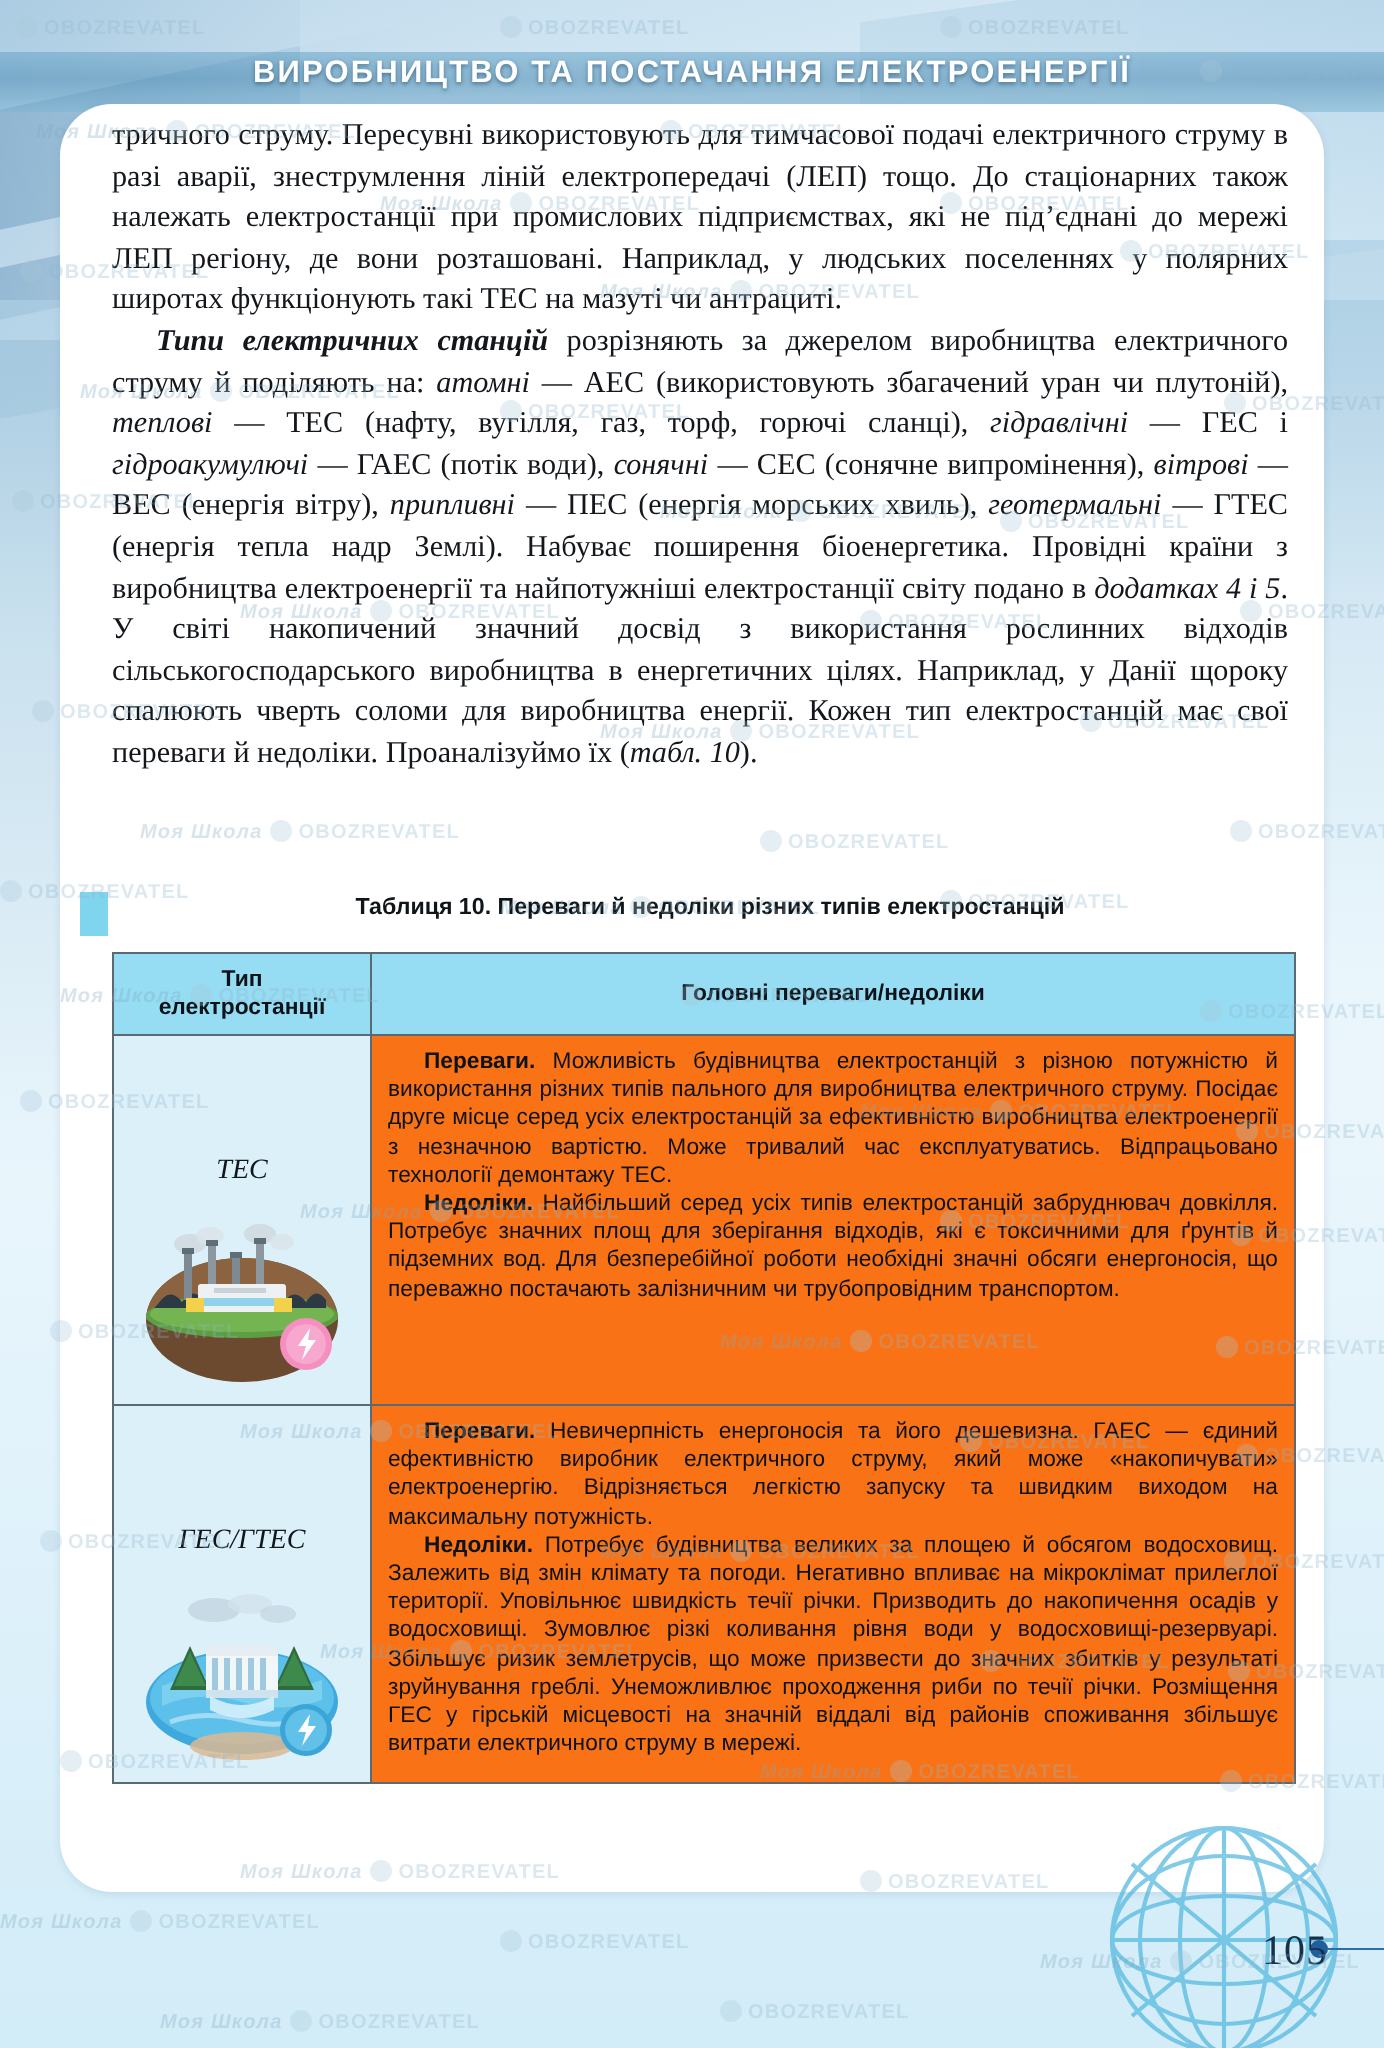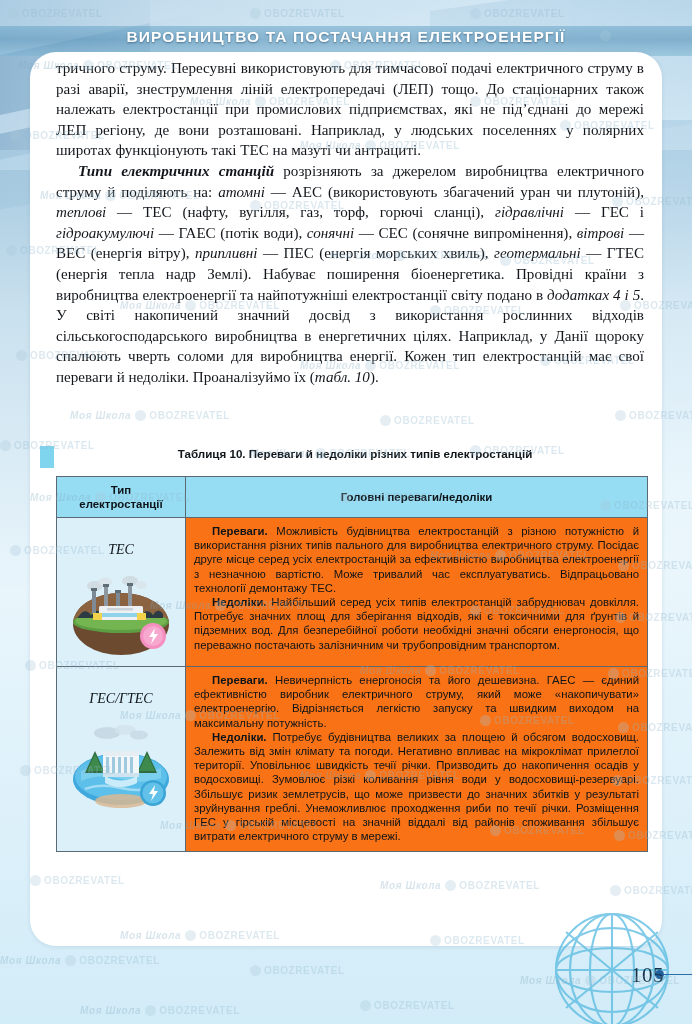--- a/index.html
+++ b/index.html
@@ -129,20 +129,21 @@
   }
   td.cell-text p{ margin:0; text-indent:18px; }
   td.cell-text b{ font-weight:bold; }
   .plant-label{
     font-family:"Liberation Serif", serif;
     font-style:italic;
     font-size:14px;
     color:#10161b;
     display:block;
     margin-bottom:14px;
+    margin-top:36px;
   }
   .plant-art{ display:block; margin:0 auto; }
 
   
   #globe{
     position:absolute; right:-10px; bottom:-36px;
     width:150px; height:150px;
     opacity:.85;
   }
   #page-number{

